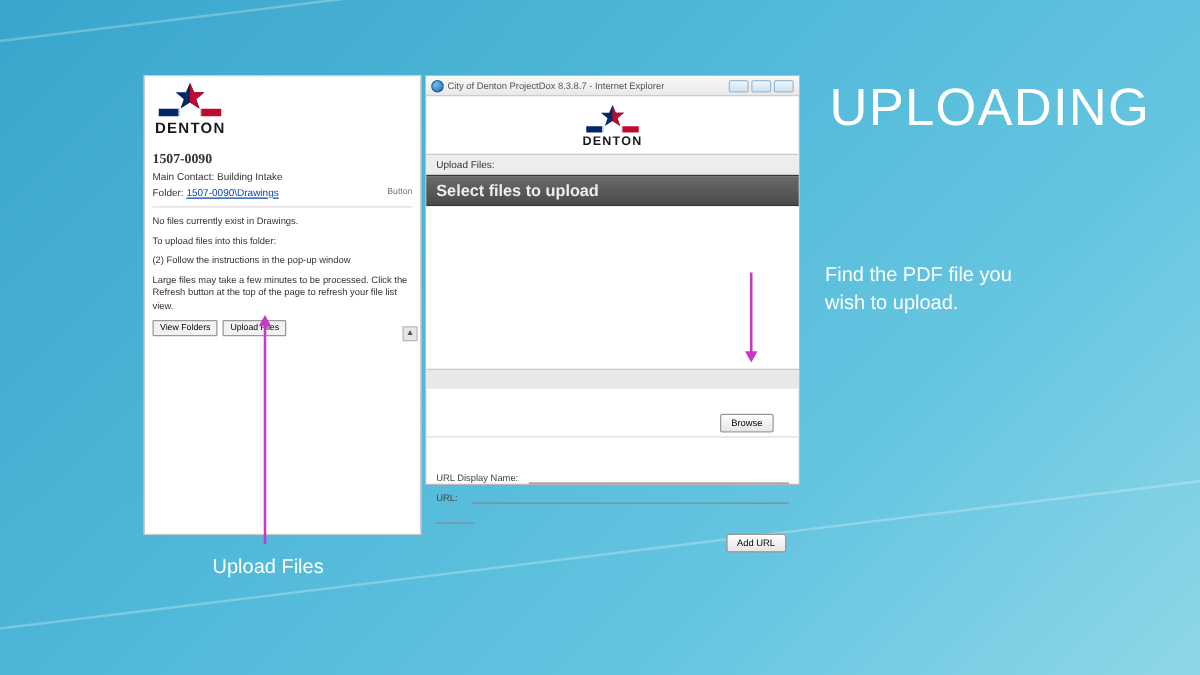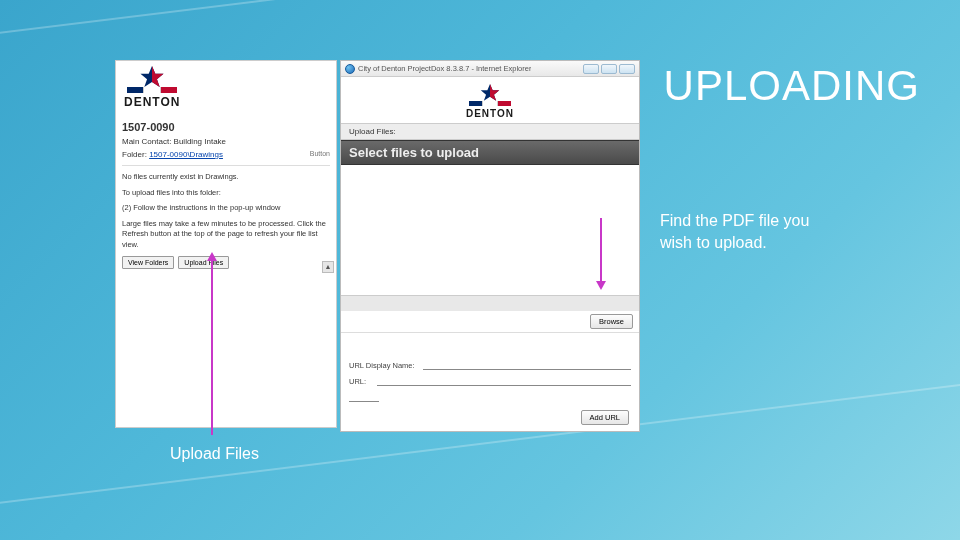--- a/index.html
+++ b/index.html
@@ -91,20 +91,21 @@
   .wl-content {
     padding: 4px 6px;
     font-size: 8px;
     color: #333;
     position: relative;
   }
   .wl-header {
     font-size: 11px;
     font-weight: 700;
     padding: 4px 0 2px 0;
+    font-family: Liberation Serif, serif;
   }
   .wl-contact {
     font-size: 8px;
     padding: 2px 0;
   }
   .wl-folder {
     font-size: 8px;
     padding: 2px 0 6px 0;
     border-bottom: 1px solid #ddd;
   }
@@ -140,21 +141,21 @@
     text-align: center;
     line-height: 10px;
     color: #555;
   }
   
   .win-right {
     position: absolute;
     top: 60px;
     left: 340px;
     width: 300px;
-    height: 372px;
+    height: 328px;
     background: #fff;
     border: 1px solid #bbb;
   }
   .wr-titlebar {
     height: 16px;
     background: linear-gradient(#fafafa, #e8e8e8);
     border-bottom: 1px solid #ccc;
     display: flex;
     align-items: center;
     padding: 0 4px;
@@ -216,22 +217,23 @@
   .wr-grey {
     background: #e8e8e8;
     height: 16px;
     border-top: 1px solid #ccc;
   }
   .wr-browse-row {
     height: 22px;
     display: flex;
     align-items: center;
     justify-content: flex-end;
-    padding-right: 6px;
+    padding-right: 20px;
     border-bottom: 1px solid #ddd;
+    margin-top: 17px;
   }
   .wr-btn {
     font-size: 7.5px;
     padding: 2px 8px;
     background: linear-gradient(#fdfdfd, #e6e6e6);
     border: 1px solid #999;
     border-radius: 2px;
     cursor: pointer;
   }
   .wr-url-section {

